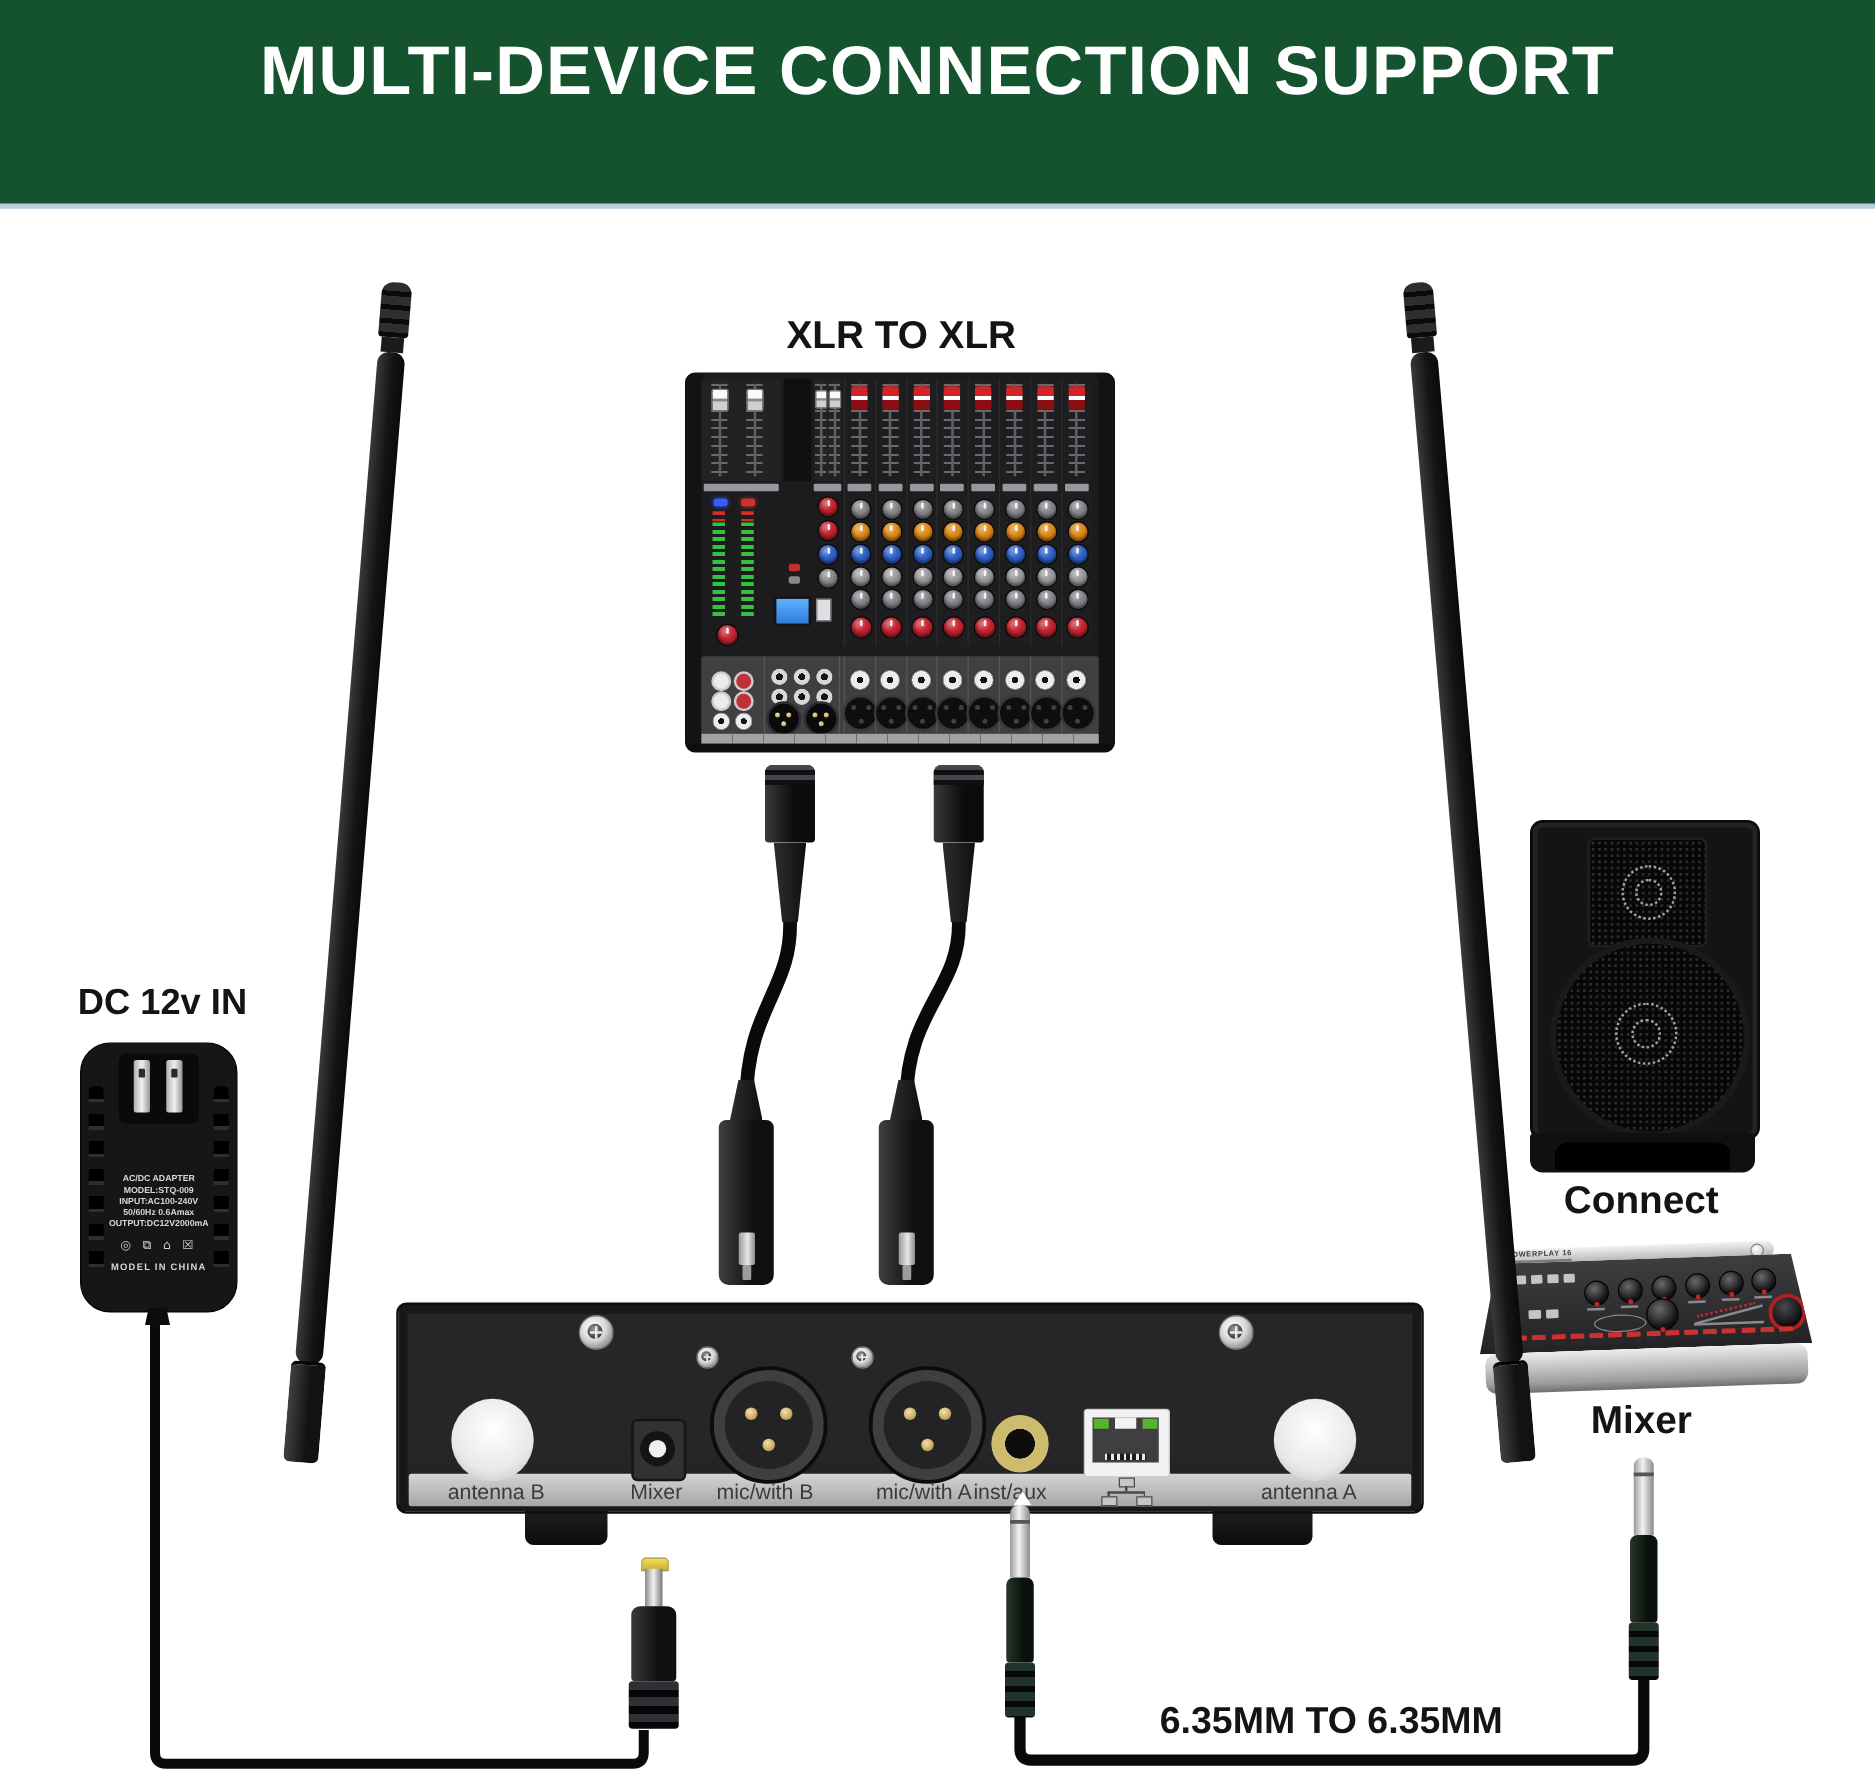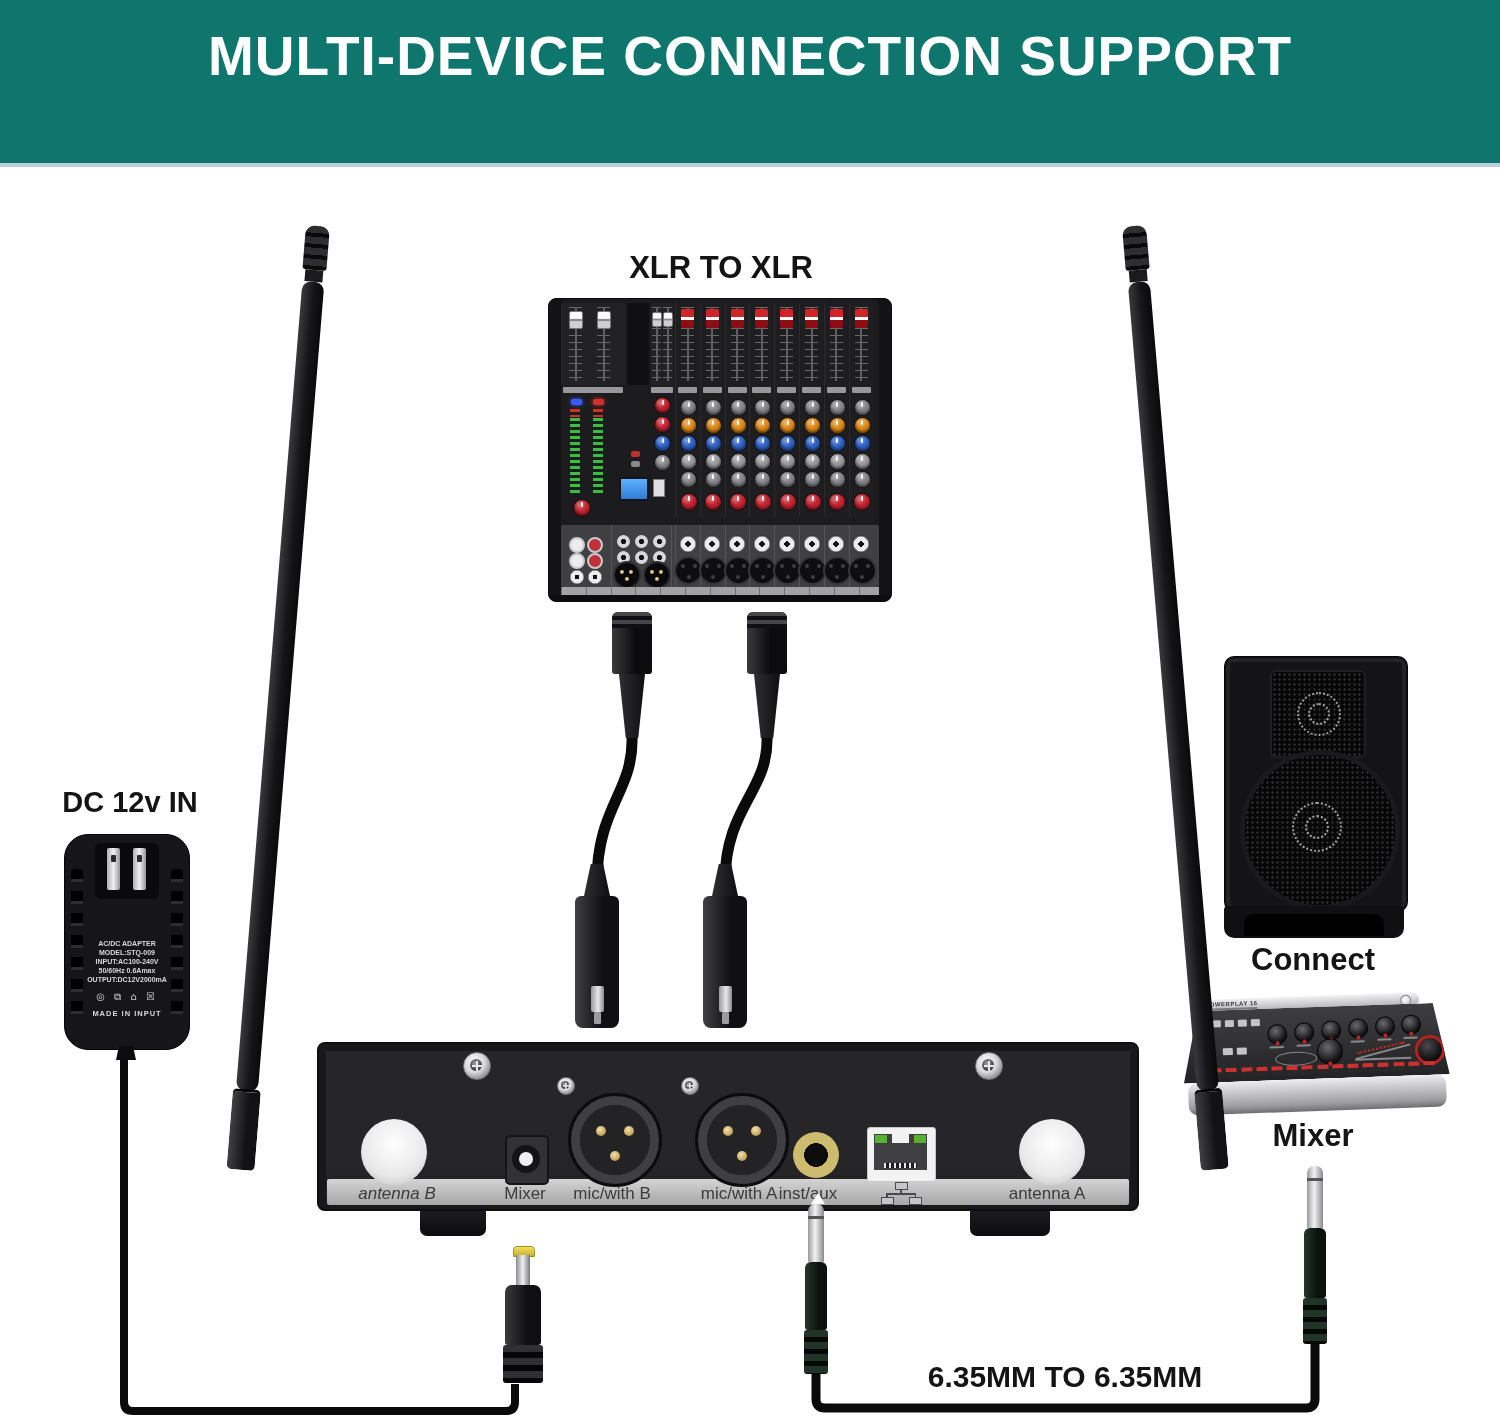--- a/index.html
+++ b/index.html
@@ -1,21 +1,21 @@
 <!DOCTYPE html>
 <html><head>
 <meta charset="utf-8">
 <style>
   html,body{margin:0;padding:0;background:#ffffff;}
   body{width:1500px;height:1420px;position:relative;overflow:hidden;
        font-family:"Liberation Sans",sans-serif;}
   .abs{position:absolute;}
 
   
-  .banner{left:0;top:0;width:1500px;height:163px;background:#0f766e;z-index:6;}
+  .banner{left:0;top:0;width:1500px;height:163px;background:#14532d;z-index:6;}
   .banner-divider{left:0;top:163px;width:1500px;height:4px;background:#b9cfdd;z-index:6;}
   .page-title{left:0;top:24px;width:1500px;text-align:center;color:#fff;
               font-size:55px;font-weight:800;letter-spacing:1px;}
   .page-subtitle{left:0;top:98px;width:1500px;text-align:center;color:#c9d3da;
                  font-size:27px;font-weight:400;}
 
   
   .seclbl{font-weight:800;color:#141414;text-align:center;z-index:7;white-space:nowrap;}
 
   
@@ -471,21 +471,21 @@
     <div class="prong" style="left:38px;top:5px;"></div>
   </div>
   <div class="atext">
     <div>AC/DC ADAPTER</div>
     <div>MODEL:STQ-009</div>
     <div>INPUT:AC100-240V</div>
     <div>50/60Hz 0.6Amax</div>
     <div>OUTPUT:DC12V2000mA</div>
   </div>
   <div class="aicons">◎ ⧉ ⌂ ☒</div>
-  <div class="afoot">MADE IN INPUT</div>
+  <div class="afoot">MODEL IN CHINA</div>
 </div>
 <div class="abs astrain"></div>
 
 <div class="abs dctip"></div>
 <div class="abs dcpin"></div>
 <div class="abs dcbody"></div>
 <div class="abs dcribs"></div>
 
 <div class="abs rfoot" style="left:420px;top:1200px;width:66px;height:36px;"></div>
 <div class="abs rfoot" style="left:970px;top:1200px;width:80px;height:36px;"></div>
@@ -511,21 +511,21 @@
   <div class="iaport"></div>
   <div class="eth">
     <div class="ethin">
       <div class="ethtab"></div>
       <div class="ethled" style="left:1px;"></div>
       <div class="ethled" style="right:1px;"></div>
       <div class="ethpins"></div>
     </div>
   </div>
 
-  <div class="pl" style="left:78px;font-style:italic;">antenna B</div>
+  <div class="pl" style="left:78px;">antenna B</div>
   <div class="pl" style="left:206px;">Mixer</div>
   <div class="pl" style="left:293px;">mic/with B</div>
   <div class="pl" style="left:420px;">mic/with A</div>
   <div class="pl" style="left:489px;">inst/aux</div>
   <div class="pl" style="left:728px;">antenna A</div>
 
   <div style="position:absolute;left:562px;top:138px;width:40px;height:22px;">
     <div class="nico-box" style="left:14px;top:0;width:11px;height:6px;"></div>
     <div class="nico-line" style="left:19px;top:7px;width:1.5px;height:4px;"></div>
     <div class="nico-line" style="left:5px;top:11px;width:30px;height:1.5px;"></div>

